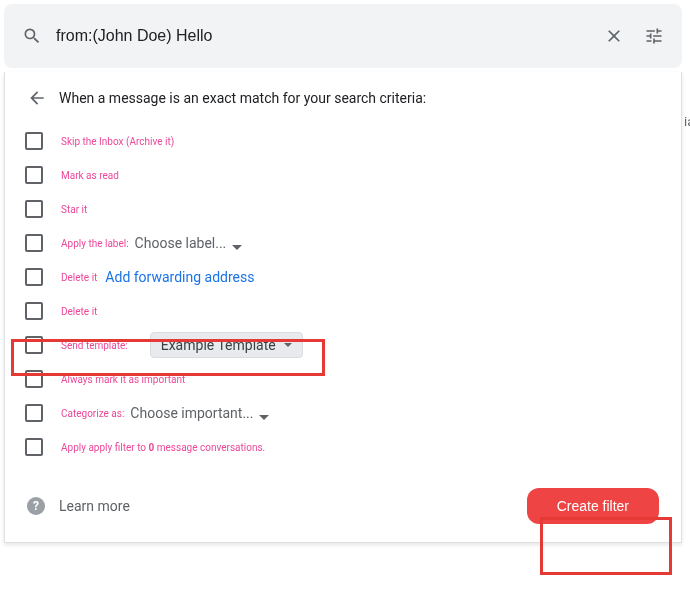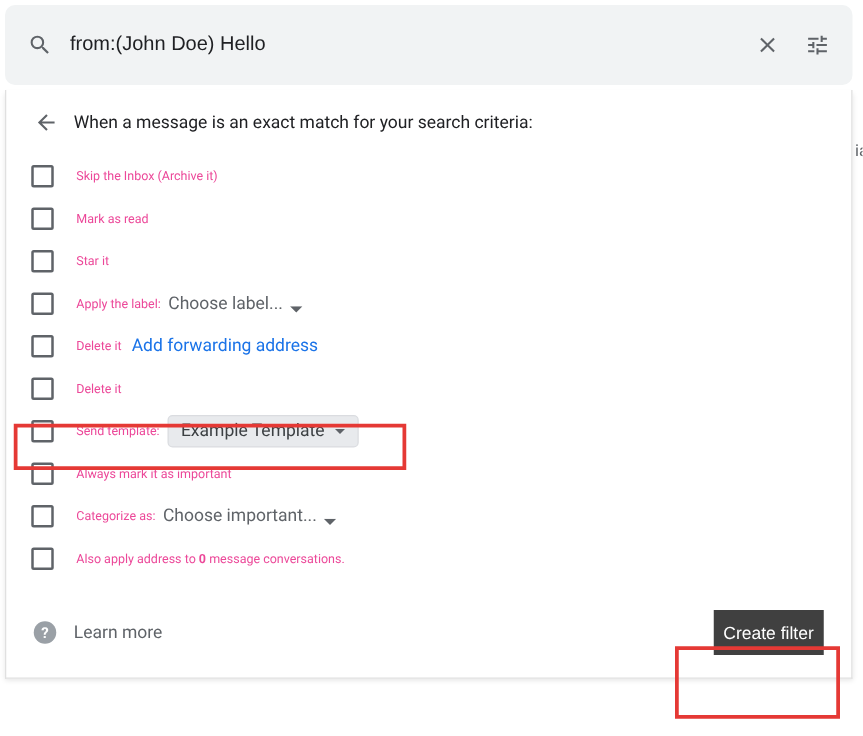--- a/index.html
+++ b/index.html
@@ -97,21 +97,21 @@
     }
     .dropdown-boxed {
       display: inline-flex;
       align-items: center;
       background: #e8eaed;
       border: 1px solid #dadce0;
       border-radius: 4px;
       padding: 4px 10px;
       color: #3c4043;
       cursor: pointer;
-      margin-left: 6px;
+      margin-left: 22px;
     }
     .dropdown-boxed .caret { margin-left: 8px; }
     .link {
       color: #1a73e8;
       cursor: pointer;
       margin-left: 8px;
     }
     .highlight-red {
       border: 3px solid #e53935;
       position: absolute;
@@ -148,25 +148,25 @@
       background: #9aa0a6;
       color: #fff;
       display: flex;
       align-items: center;
       justify-content: center;
       font-size: 12px;
       font-weight: bold;
       margin-right: 14px;
     }
     .create-btn {
-      background: #404040;
+      background: #ef4444;
       color: #fff;
       border: none;
-      border-radius: 0;
-      padding: 10px 8px;
+      border-radius: 12px;
+      padding: 10px 30px;
       font-size: 14px;
       font-weight: 500;
       cursor: pointer;
     }
     .edge-char {
       position: absolute;
       left: 684px;
       top: 114px;
       color: #5f6368;
       font-size: 13px;
@@ -273,21 +273,21 @@
         <svg width="10" height="6" viewBox="0 0 10 6" fill="#5f6368">
             <path d="M0 0l5 5 5-5z"></path>
           </svg>
       </span>
     </span>
   </div>
 
   <div class="option-row">
     <div class="checkbox"></div>
     <span class="option-label">
-      <span>Also apply address to </span><b>0</b><span> message conversations.</span>
+      <span>Apply apply filter to </span><b>0</b><span> message conversations.</span>
     </span>
   </div>
 
   <div class="footer">
     <div class="learn-more">
       <div class="help-icon">?</div>
       <span>Learn more</span>
     </div>
     <button class="create-btn">Create filter</button>
   </div>

